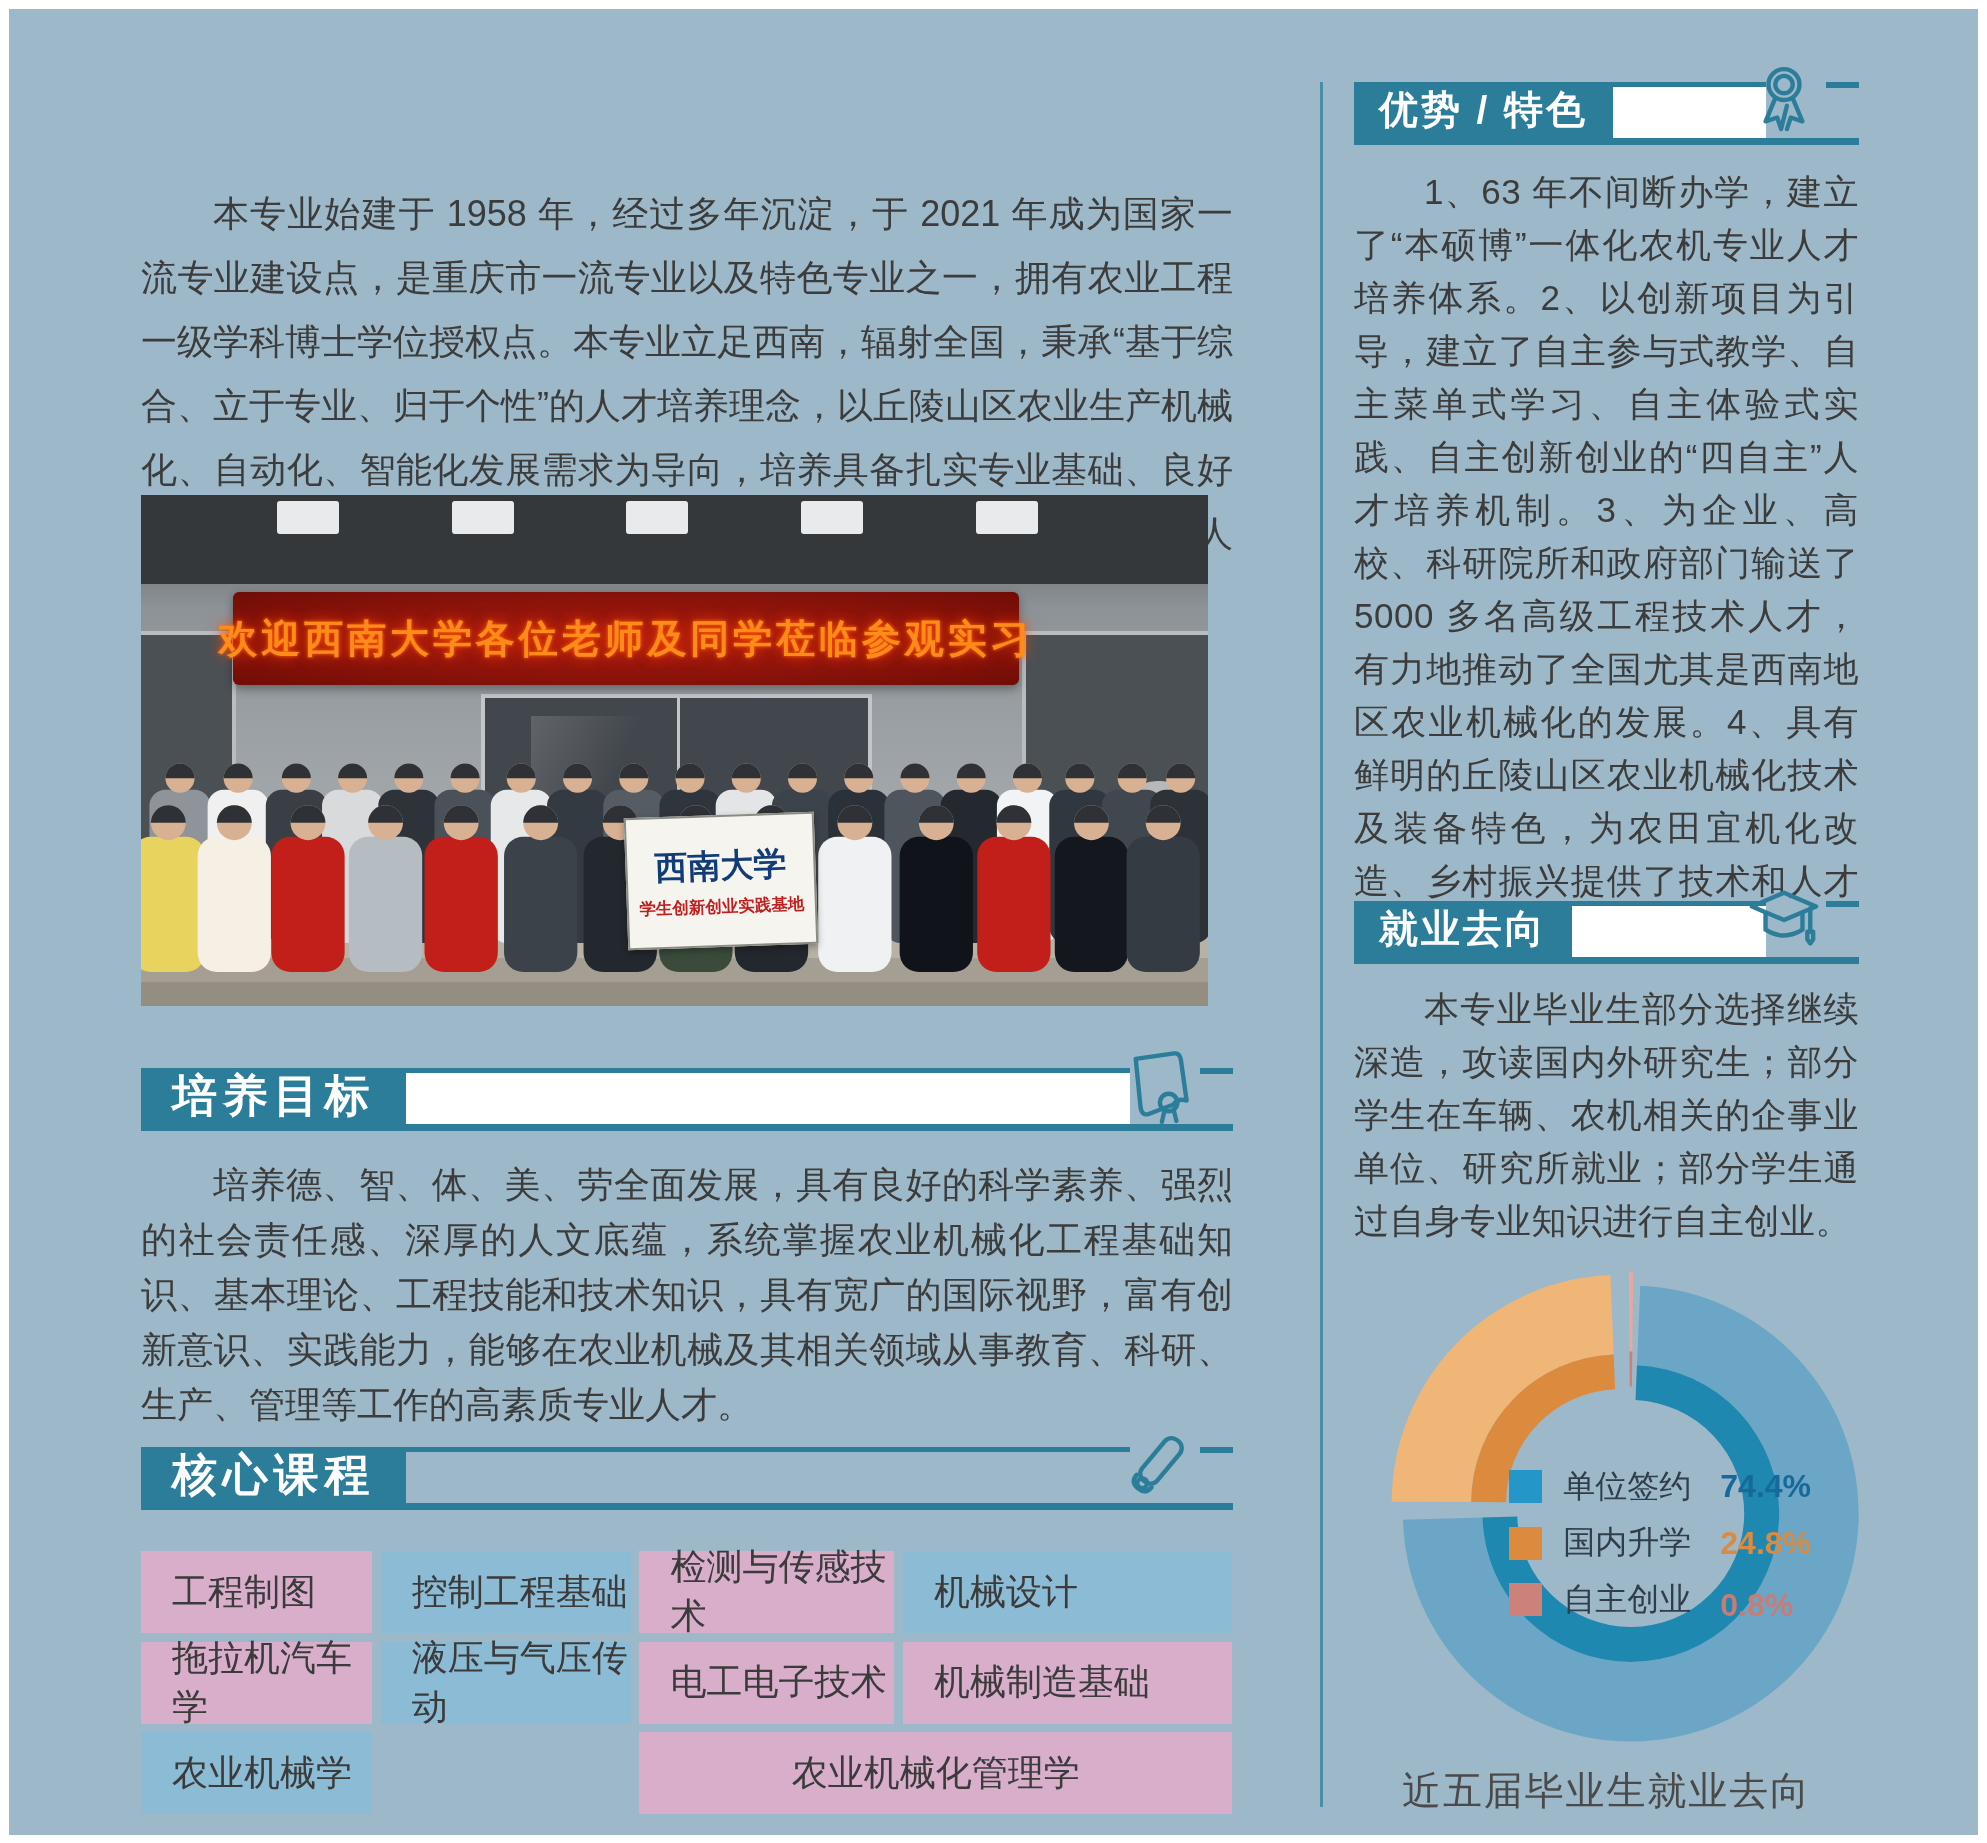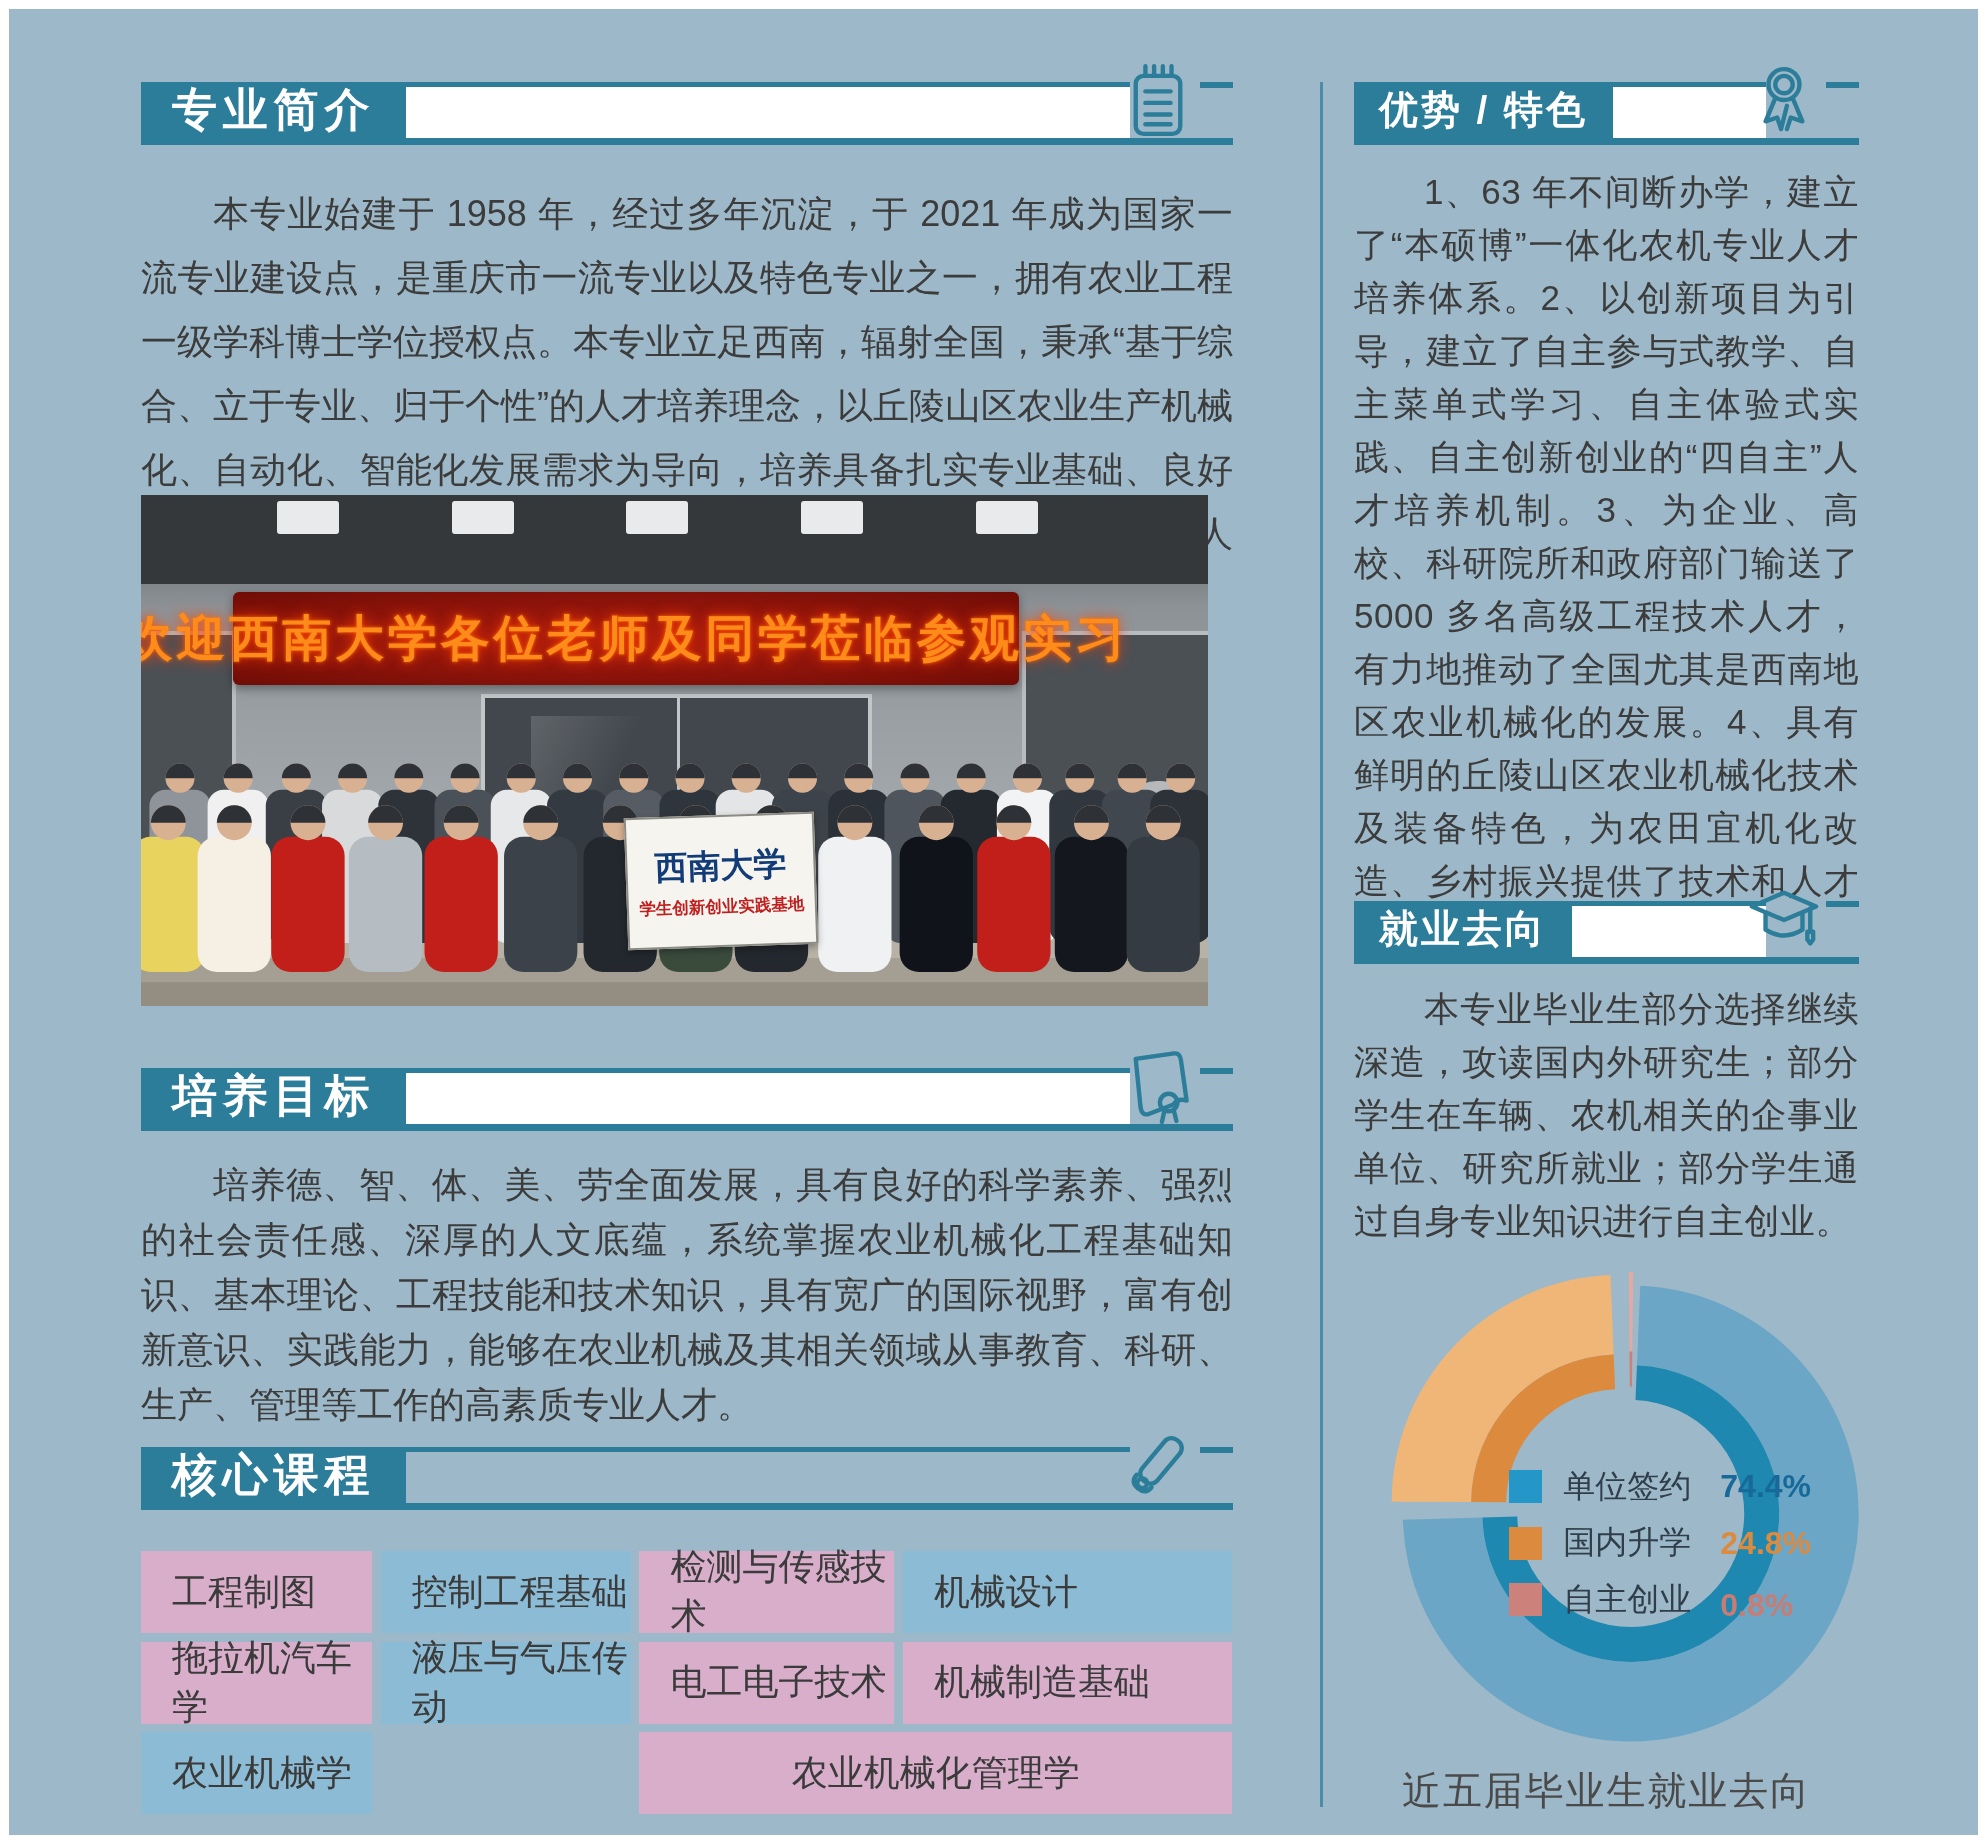--- a/index.html
+++ b/index.html
@@ -34,21 +34,21 @@
   .p-right{font-size:35px;line-height:53px;text-indent:2em;letter-spacing:0.5px;}
 
   
   .photo{position:absolute;left:0;top:495px;width:1067px;height:511px;overflow:hidden;
     background:linear-gradient(180deg,#4b4f53 0%,#6e7276 10%,#8d9296 22%,#9aa0a4 45%,#a7abae 70%);}
   .ph-topband{position:absolute;left:0;top:0;width:100%;height:89px;background:#34383b;}
   .ph-vent{position:absolute;top:5.8px;width:62px;height:33px;background:#e8eaeb;border-radius:2.9px;}
   .ph-banner{position:absolute;left:92px;top:97px;width:786px;height:93px;border-radius:5.8px;
     background:radial-gradient(ellipse at center,#a81a0e 0%,#8a130a 60%,#6f0d06 100%);
     display:flex;align-items:center;justify-content:center;box-shadow:0 3.9px 9.7px rgba(0,0,0,.35);}
-  .ph-banner span{color:#ff8c1a;font-size:49px;font-weight:bold;letter-spacing:3.9px;
+  .ph-banner span{color:#ff8c1a;font-size:39px;font-weight:bold;letter-spacing:3.9px;
     text-shadow:0 0 13.6px rgba(255,60,0,.95),0 0 3.9px rgba(255,140,0,.9);white-space:nowrap;font-family:Liberation Serif, serif;}
   .ph-window{position:absolute;top:136px;height:281px;background:#4b5055;border:4.9px solid #b9bdc0;}
   .ph-door{position:absolute;left:340px;top:199px;width:383px;height:223px;background:#42474d;
     border:4.9px solid #c3c6c8;}
   .ph-door::before{content:"";position:absolute;left:50%;top:0;width:3.9px;height:100%;background:#c3c6c8;}
   .ph-door::after{content:"";position:absolute;left:12%;top:8%;width:30%;height:70%;
     background:linear-gradient(115deg,rgba(255,255,255,.16),rgba(255,255,255,0) 60%);}
   .ph-statue{position:absolute;right:9.7px;top:286px;width:78px;height:141px;border-radius:37px 37px 7.8px 7.8px;
     background:#b6b8ba;box-shadow:inset -7.8px -5.8px 0 #9fa1a3;}
   .ph-steps{position:absolute;left:0;bottom:0;width:100%;height:73px;
@@ -78,38 +78,20 @@
   .chart-caption{position:absolute;left:0;top:1764px;width:505px;text-align:center;
     font-size:39px;color:#4a4a4a;letter-spacing:1.9px;}
 </style>
 </head>
 <body>
 
 <div class="page">
 
   <div class="col-left">
 
-    <div class="sec-header" style="top:82px;">
-      <div class="sec-title">专业简介</div>
-      <div class="sec-strip"></div>
-      <span class="sec-icon">
-        <svg width="60" height="82" viewBox="0 0 62 84">
-          <rect x="8" y="16" width="46" height="60" rx="8"></rect>
-          <line x1="18" y1="16" x2="18" y2="6"></line>
-            <line x1="27" y1="16" x2="27" y2="6"></line>
-          <line x1="36" y1="16" x2="36" y2="6"></line>
-            <line x1="45" y1="16" x2="45" y2="6"></line>
-          <line x1="18" y1="32" x2="44" y2="32"></line>
-            <line x1="18" y1="44" x2="44" y2="44"></line>
-          <line x1="18" y1="56" x2="44" y2="56"></line>
-            <line x1="18" y1="66" x2="44" y2="66"></line>
-        </svg>
-      </span>
-      <div class="sec-dash"></div>
-    </div>
 
     <p class="body-text p-left" style="top:182px;">本专业始建于 1958 年，经过多年沉淀，于 2021 年成为国家一流专业建设点，是重庆市一流专业以及特色专业之一，拥有农业工程一级学科博士学位授权点。本专业立足西南，辐射全国，秉承“基于综合、立于专业、归于个性”的人才培养理念，以丘陵山区农业生产机械化、自动化、智能化发展需求为导向，培养具备扎实专业基础、良好学术潜能、深厚人文素养和开阔国际视野的多元化高级工程技术人才。</p>
 
     <div class="photo">
       <div class="ph-topband">
         <div class="ph-vent" style="left:136px"></div>
           <div class="ph-vent" style="left:311px"></div>
         <div class="ph-vent" style="left:485px"></div>
           <div class="ph-vent" style="left:660px"></div>
         <div class="ph-vent" style="left:835px"></div>

